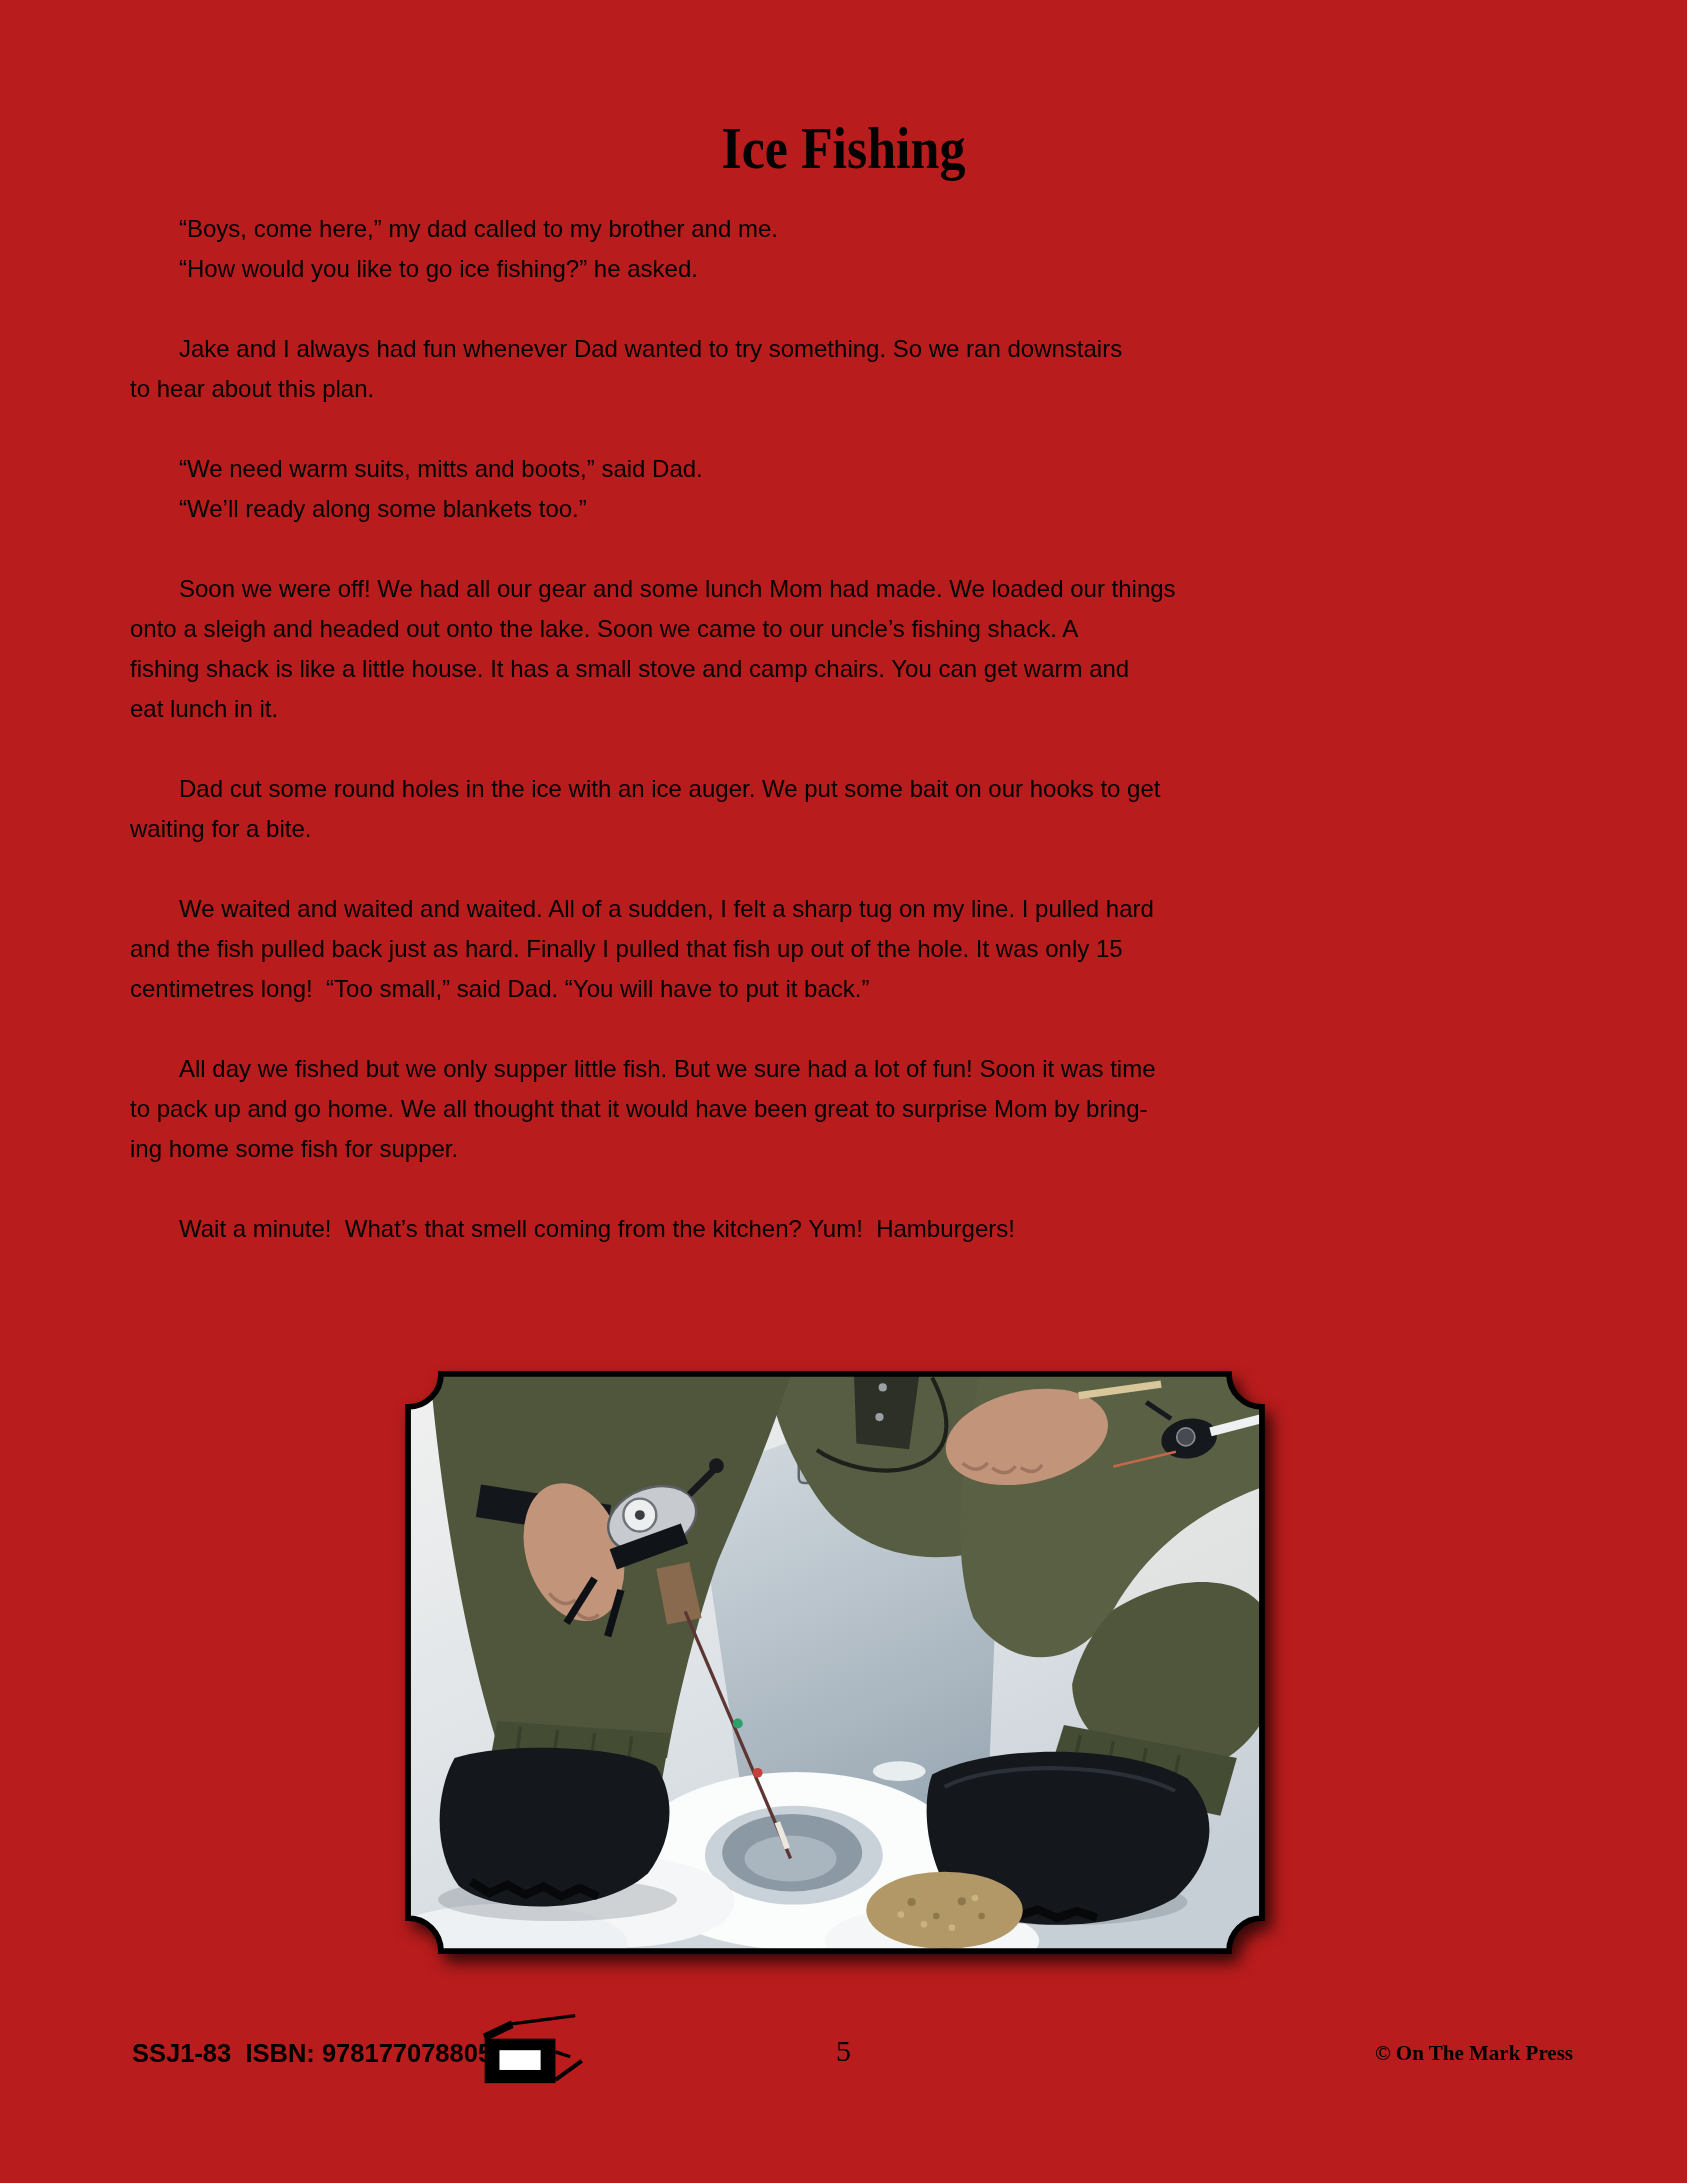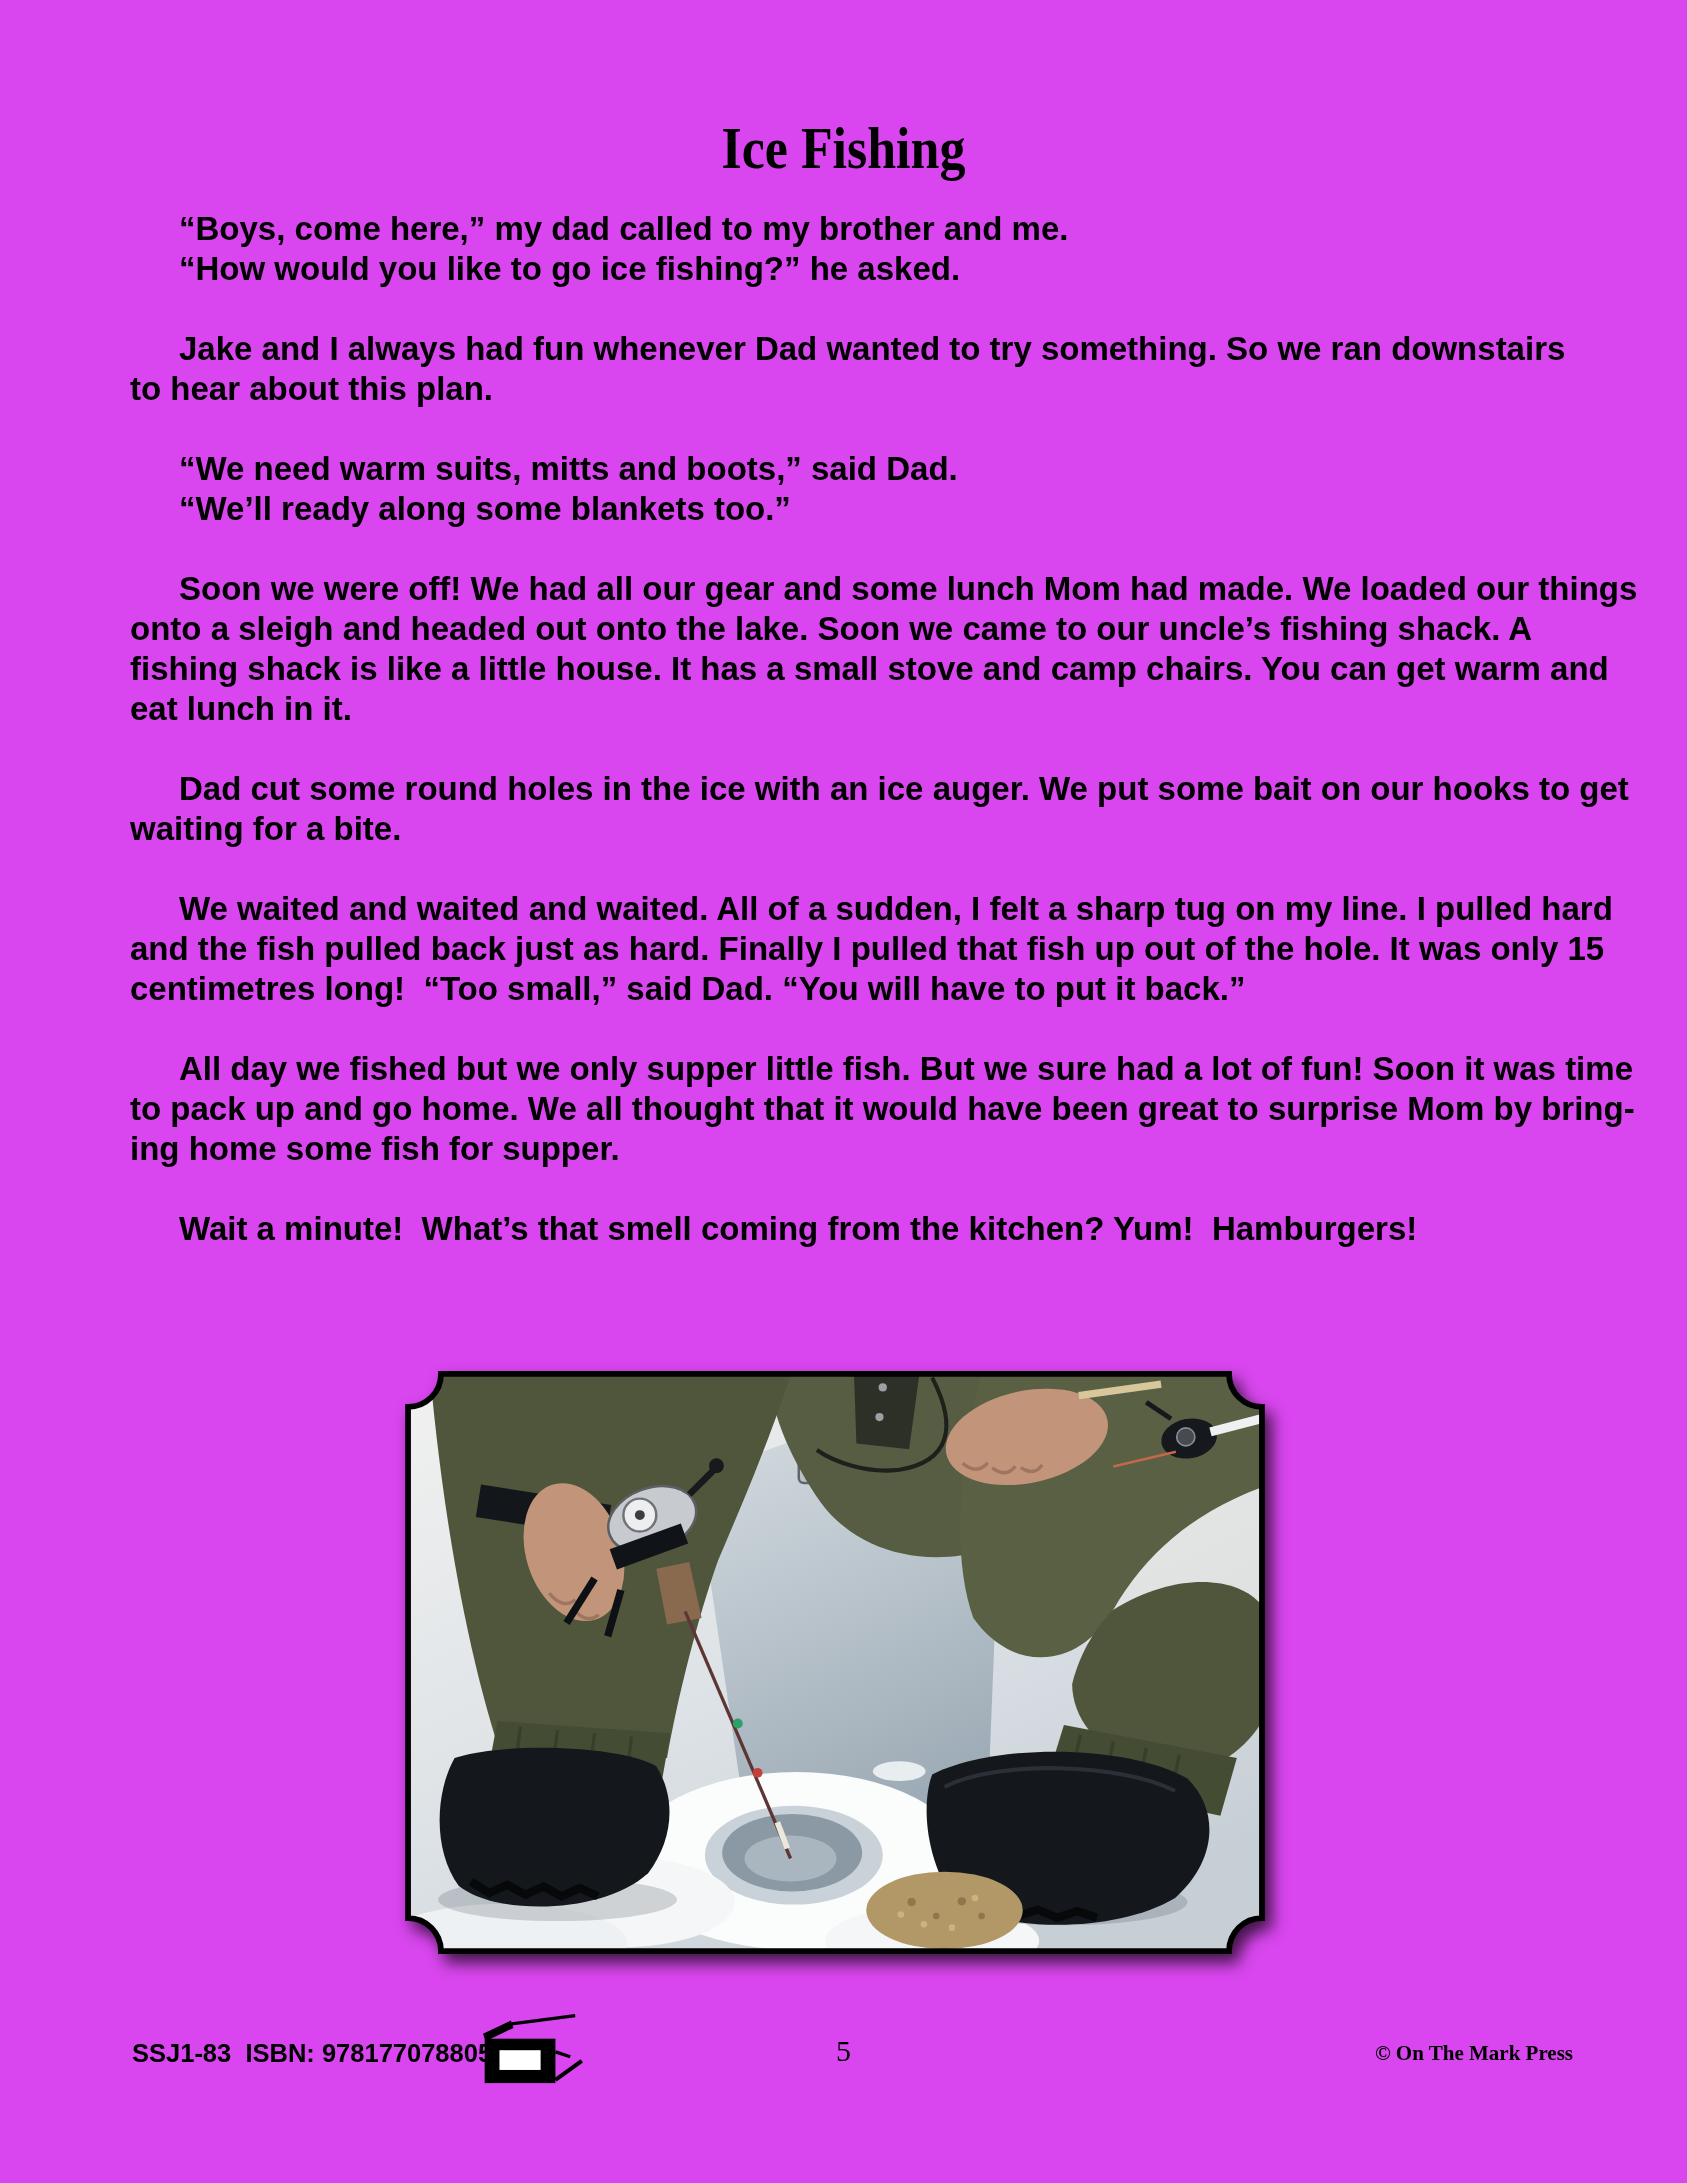--- a/index.html
+++ b/index.html
@@ -1,21 +1,21 @@
 <!DOCTYPE html>
 <html style="font-size:13px"><head>
 <meta charset="utf-8">
 <style>
   html,body{margin:0;padding:0;background:#ffffff;}
-  .page{position:relative;width:1687px;height:2183px;background:#d946ef;overflow:hidden;
+  .page{position:relative;width:1687px;height:2183px;background:#b91c1c;overflow:hidden;
         font-family:"Liberation Sans", sans-serif;color:#000;}
   .title{position:absolute;top:115px;left:0;width:1687px;text-align:center;
          font-family:"Liberation Serif", serif;font-weight:700;font-size:59px;line-height:66px;}
   .title .squeeze{display:inline-block;transform:scaleX(0.88);transform-origin:center;letter-spacing:0px;}
-  .story{position:absolute;left:130px;top:209px;width:1483px;font-size:33px;line-height:40px;font-weight:bold;}
+  .story{position:absolute;left:130px;top:209px;width:1483px;font-size:24px;line-height:40px;}
   .para{margin:0 0 40px 0;}
   .line{white-space:pre;height:40px;}
   .line.indent{padding-left:49px;}
   .photo-wrap{position:absolute;left:405px;top:1371px;width:860px;height:583px;}
   .photo-wrap svg{filter:drop-shadow(7.4px 9px 8.2px rgba(0,0,0,0.70));}
   .footer-left{position:absolute;left:132px;top:2037px;font-family:Liberation Sans, sans-serif;
                font-weight:700;font-size:25.5px;line-height:33px;white-space:pre;}
   .footer-logo{position:absolute;left:483px;top:2014px;width:107px;height:79px;}
   .footer-page{position:absolute;left:761px;top:2033px;width:165px;text-align:center;
                font-family:"Liberation Serif", serif;font-size:30px;line-height:36px;}

